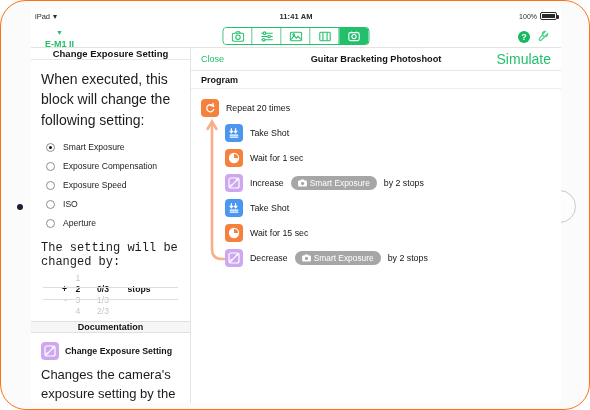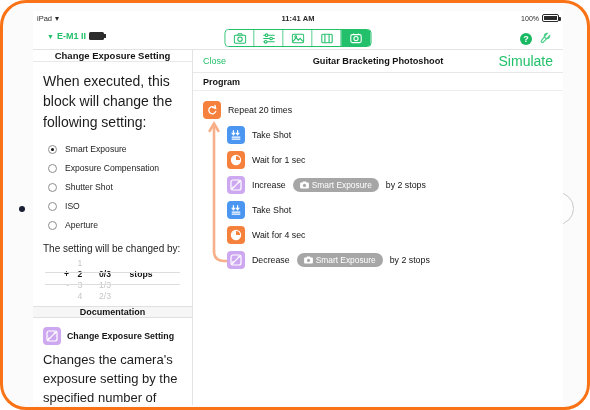--- a/index.html
+++ b/index.html
@@ -9,21 +9,21 @@
     font-family: "Liberation Sans", sans-serif;
     overflow: hidden;
   }
 
   
   .device {
     position: absolute; left: 0; top: 0;
     width: 590px; height: 410px;
     background: #fbfbfb;
     border-radius: 26px;
-    border: 3px solid #f97316;
+    border: 1px solid #f97316;
   }
   .bezel-cam {
     position: absolute; left: 16px; top: 203px;
     width: 6px; height: 6px; border-radius: 50%;
     background: #1b1f33;
   }
   .bezel-home {
     position: absolute; right: 13px; top: 189px;
     width: 33px; height: 33px; border-radius: 50%;
     border: 1.6px solid #c9c9c9;
@@ -66,21 +66,21 @@
   
   .appbar {
     position: relative;
     height: 24px;
     background: #ffffff;
     border-bottom: 1px solid #e3e3e3;
   }
   .device-chip {
     position: absolute; left: 14px; top: 5px;
     display: flex; align-items: center; gap: 3px;
-    color: #23c06b; font-size: 9px; font-weight: bold;
+    color: #23c06b; font-size: 9px; font-weight: bold; flex-direction: column;
   }
   .chev-down { font-size: 7px; line-height: 1; }
   .dev-batt {
     width: 15px; height: 8px; border-radius: 1.5px;
     background: #2c2c2c; position: relative; display: inline-block;
   }
   .dev-batt::after {
     content: ""; position: absolute; right: -2px; top: 2px;
     width: 2px; height: 4px; background: #2c2c2c;
   }
@@ -149,22 +149,23 @@
   .radio {
     width: 9px; height: 9px; border-radius: 50%;
     border: 1px solid #8e8e8e; background: #fff;
     position: relative; flex: none;
   }
   .radio.on::after {
     content: ""; position: absolute; left: 2px; top: 2px;
     width: 3px; height: 3px; border-radius: 50%; background: #111;
   }
   .insp-lead2 {
-    font-size: 10px; color: #1c1c1c;
+    font-size: 12px; color: #1c1c1c;
     margin: 8px 0 2px 0;
+    font-family: Liberation Mono, monospace;
   }
 
   
   .picker {
     position: relative;
     height: 44px;
     margin: 0 2px;
     overflow: hidden;
     font-size: 8.6px;
   }
@@ -336,21 +337,21 @@
           <div class="radio-row">
             <span class="radio on"></span>
             <span>Smart Exposure</span>
           </div>
           <div class="radio-row">
             <span class="radio"></span>
             <span>Exposure Compensation</span>
           </div>
           <div class="radio-row">
             <span class="radio"></span>
-            <span>Shutter Shot</span>
+            <span>Exposure Speed</span>
           </div>
           <div class="radio-row">
             <span class="radio"></span>
             <span>ISO</span>
           </div>
           <div class="radio-row">
             <span class="radio"></span>
             <span>Aperture</span>
           </div>
 
@@ -493,21 +494,21 @@
           </div>
 
           <div class="blk-row indent">
             <span class="blk-icon" style="background:#f5813d">
               <svg width="12" height="12" viewBox="0 0 12 12" fill="none">
                 <circle cx="6" cy="6" r="4.6" fill="#ffffff"></circle>
                 <path d="M6 1.4 A4.6 4.6 0 0 1 10.6 6 L6 6 Z" fill="#f5813d"></path>
                 <circle cx="6" cy="6" r="4.6" stroke="#ffffff" stroke-width="1.1"></circle>
               </svg>
             </span>
-            <span class="blk-label">Wait for 4 sec</span>
+            <span class="blk-label">Wait for 15 sec</span>
           </div>
 
           <div class="blk-row indent">
             <span class="blk-icon" style="background:#cda8f0">
               <svg width="12" height="12" viewBox="0 0 12 12" stroke="#ffffff" stroke-width="1.2" fill="none" stroke-linecap="round">
                 <rect x="1" y="1" width="10" height="10" rx="2"></rect>
                 <path d="M10.6 1.4 L1.4 10.6"></path>
                 <path d="M8 3 H9.6" stroke-width="1"></path>
                 <path d="M2.4 8.2 H4 M3.2 7.4 V9" stroke-width="1"></path>
               </svg>

